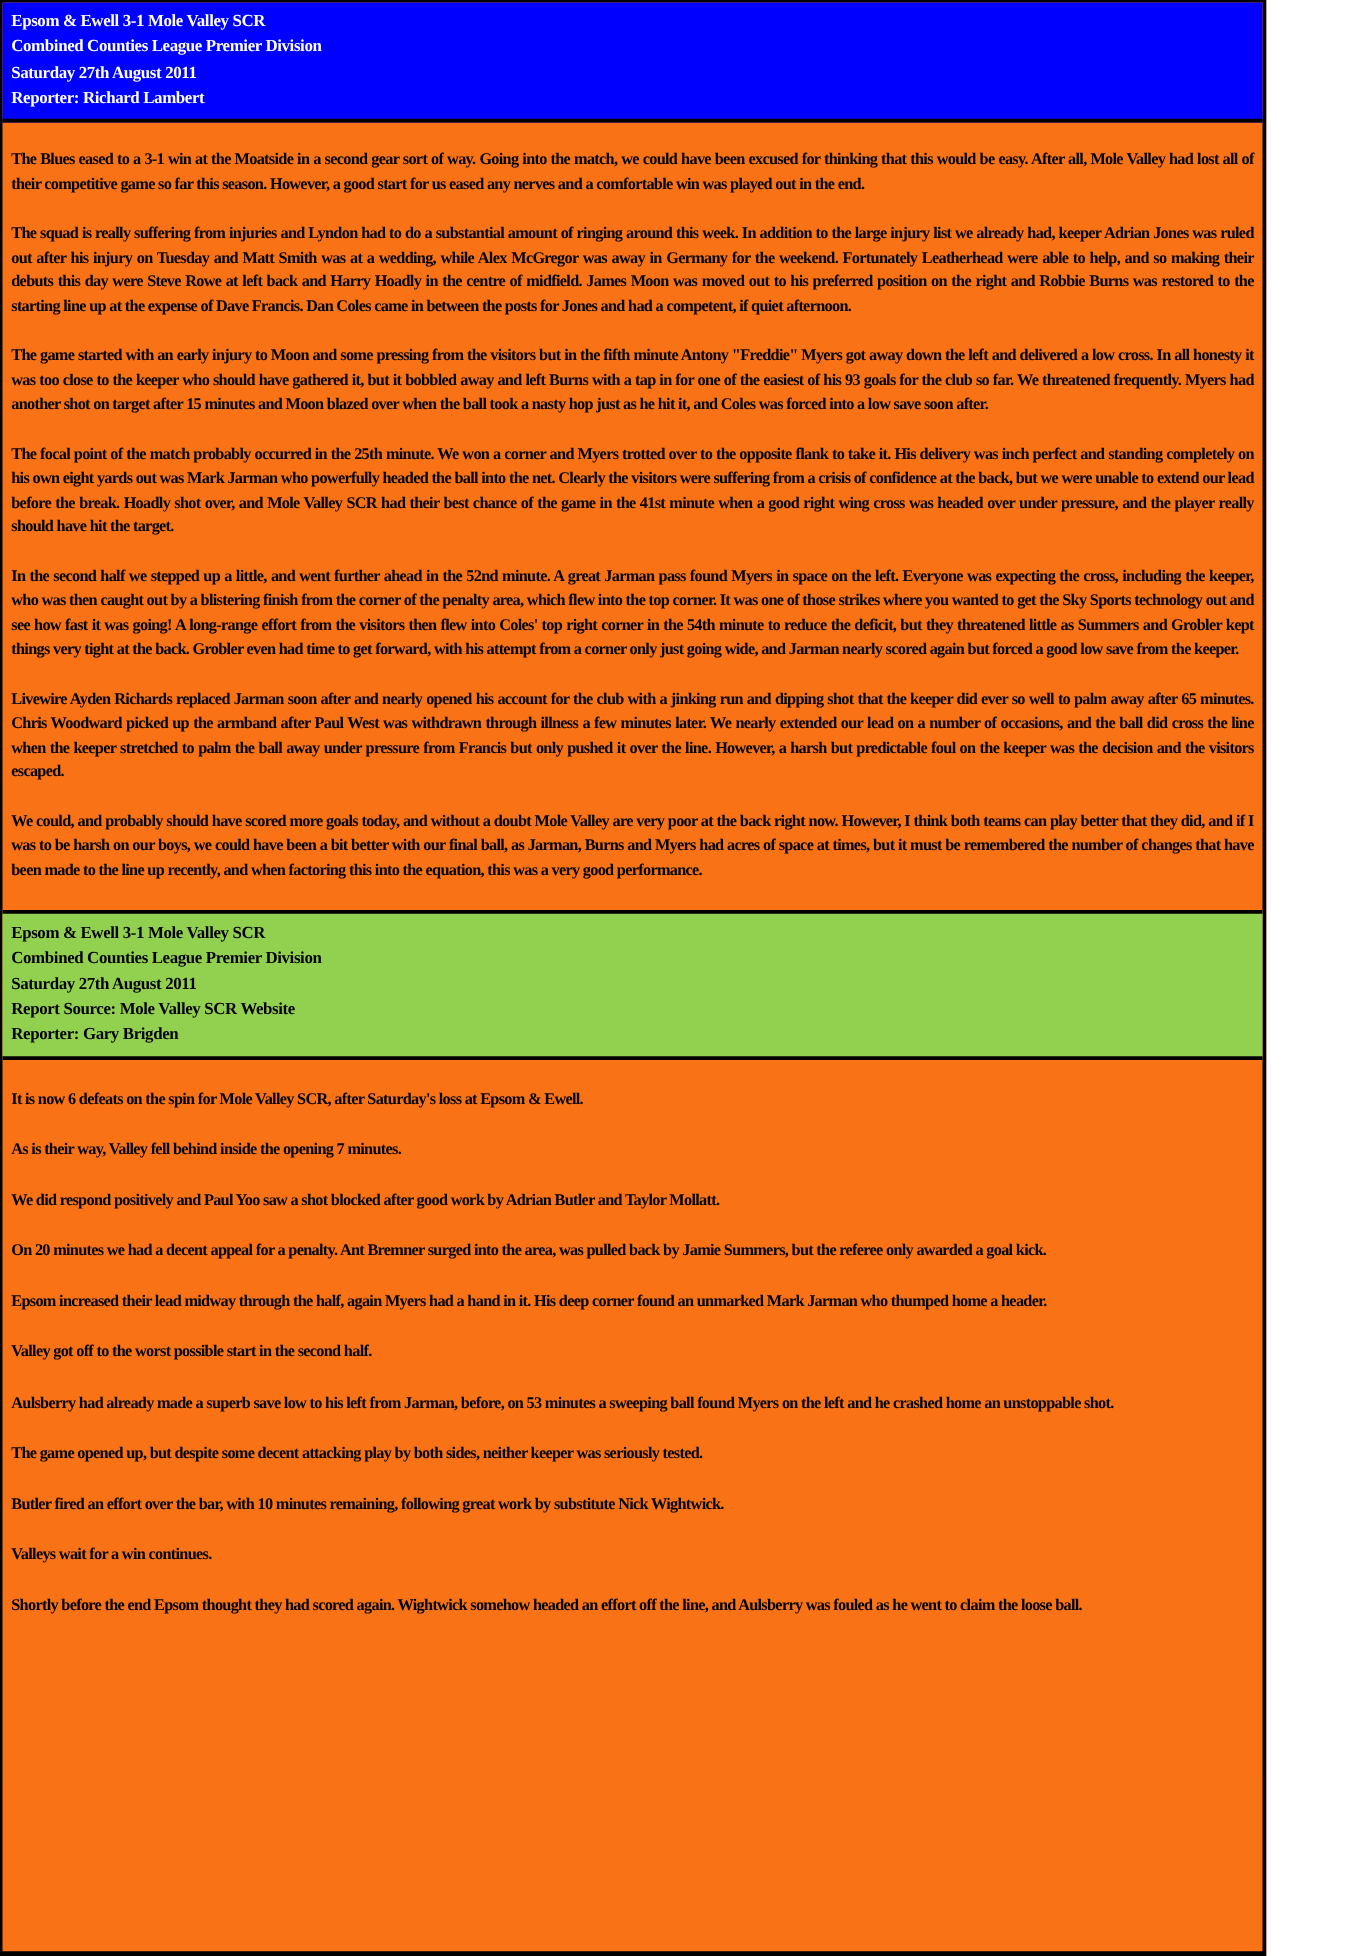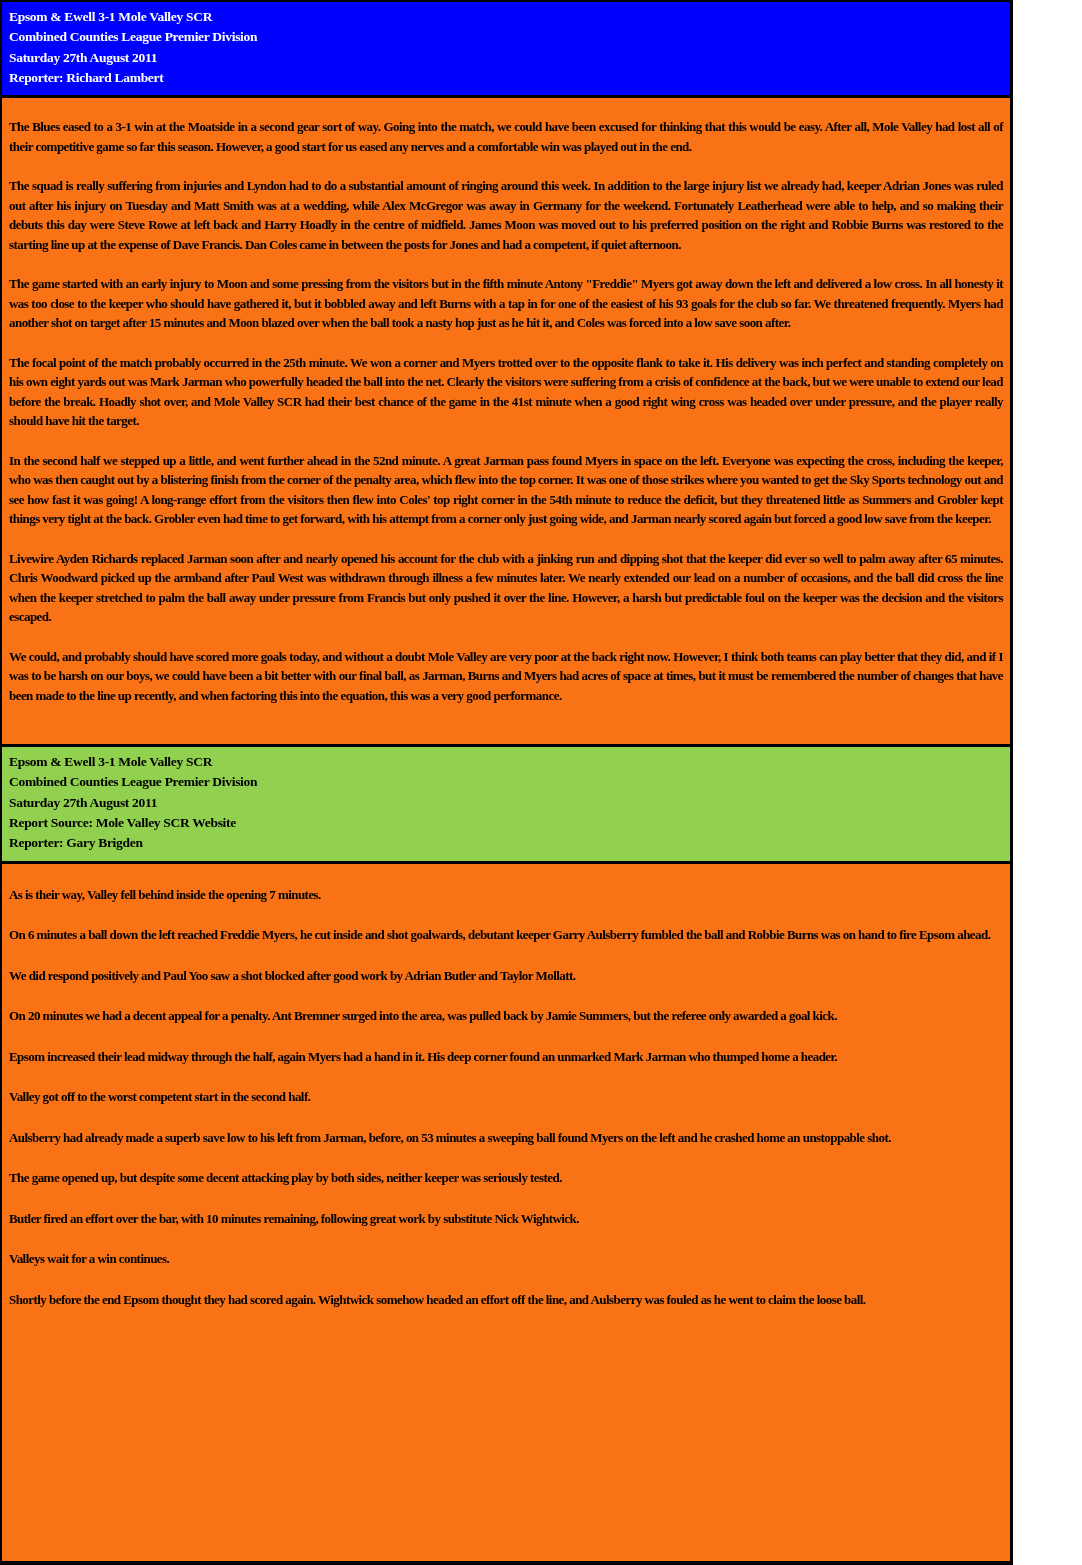--- a/index.html
+++ b/index.html
@@ -29,21 +29,21 @@
   }
   .report-body { padding: 0 7px; }
   .report-body p {
     font-size: 13px;
     line-height: 19.5px;
     letter-spacing: -0.55px;
     text-align: justify;
     margin: 19px 0 20px 0;
   }
   .report-body-2 p { margin: 21px 0; }
-  .report-body-1 { padding-bottom: 19px; }
+  .report-body-1 { padding-bottom: 3px; }
   .report-body-2 { padding-bottom: 10px; }
 </style>
 </head>
 <body>
 
 <div class="page">
 
   <header class="hdr hdr-blue" style="background: rgb(0, 0, 255); color: rgb(255, 255, 255);">
     <div class="hdr-line">Epsom &amp; Ewell 3-1 Mole Valley SCR</div>
     <div class="hdr-line">Combined Counties League Premier Division</div>
@@ -63,26 +63,26 @@
 
   <header class="hdr hdr-green" style="background: rgb(146, 208, 80); color: rgb(0, 0, 0);">
     <div class="hdr-line">Epsom &amp; Ewell 3-1 Mole Valley SCR</div>
     <div class="hdr-line">Combined Counties League Premier Division</div>
     <div class="hdr-line">Saturday 27th August 2011</div>
     <div class="hdr-line">Report Source: Mole Valley SCR Website</div>
     <div class="hdr-line">Reporter: Gary Brigden</div>
   </header>
 
   <section class="report-body report-body-2">
+    <p>It is now 6 defeats on the spin for Mole Valley SCR, after Saturday's loss at Epsom &amp; Ewell.</p>
     <p>As is their way, Valley fell behind inside the opening 7 minutes.</p>
-    <p>On 6 minutes a ball down the left reached Freddie Myers, he cut inside and shot goalwards, debutant keeper Garry Aulsberry fumbled the ball and Robbie Burns was on hand to fire Epsom ahead.</p>
     <p>We did respond positively and Paul Yoo saw a shot blocked after good work by Adrian Butler and Taylor Mollatt.</p>
     <p>On 20 minutes we had a decent appeal for a penalty. Ant Bremner surged into the area, was pulled back by Jamie Summers, but the referee only awarded a goal kick.</p>
     <p>Epsom increased their lead midway through the half, again Myers had a hand in it. His deep corner found an unmarked Mark Jarman who thumped home a header.</p>
-    <p>Valley got off to the worst competent start in the second half.</p>
+    <p>Valley got off to the worst possible start in the second half.</p>
     <p>Aulsberry had already made a superb save low to his left from Jarman, before, on 53 minutes a sweeping ball found Myers on the left and he crashed home an unstoppable shot.</p>
     <p>The game opened up, but despite some decent attacking play by both sides, neither keeper was seriously tested.</p>
     <p>Butler fired an effort over the bar, with 10 minutes remaining, following great work by substitute Nick Wightwick.</p>
     <p>Valleys wait for a win continues.</p>
     <p>Shortly before the end Epsom thought they had scored again. Wightwick somehow headed an effort off the line, and Aulsberry was fouled as he went to claim the loose ball.</p>
   </section>
 
 </div>
 
 </body></html>

